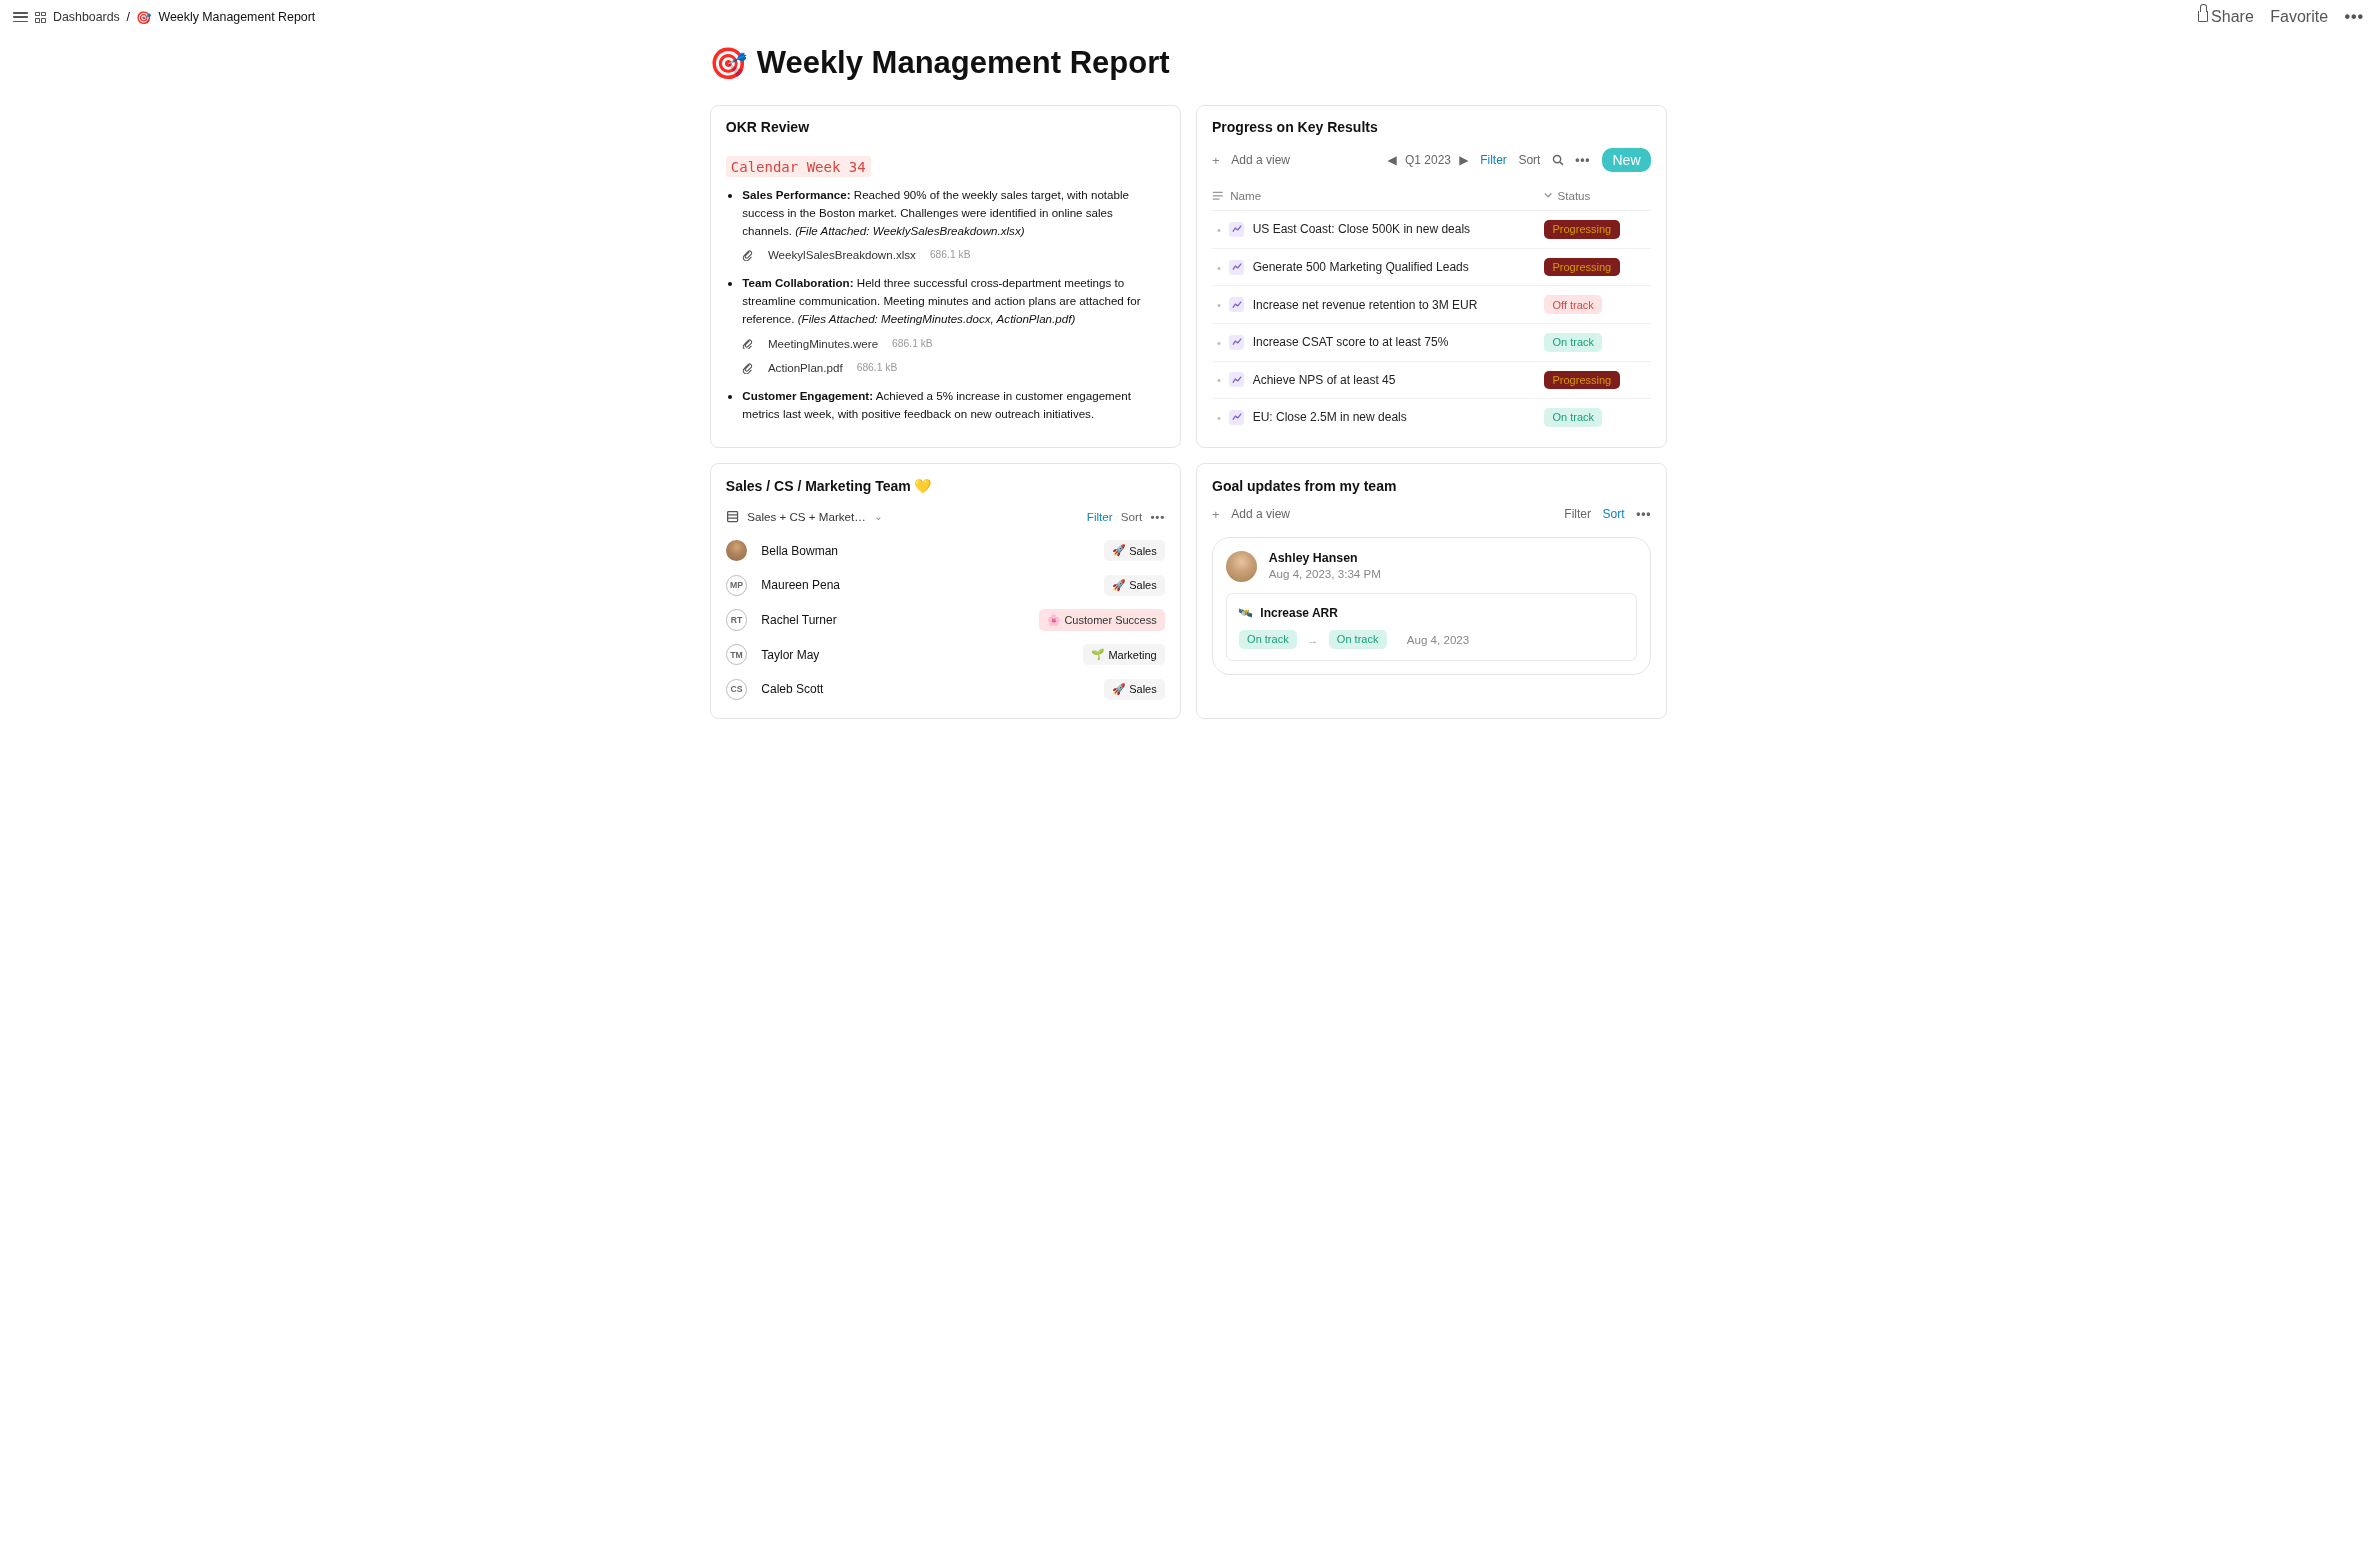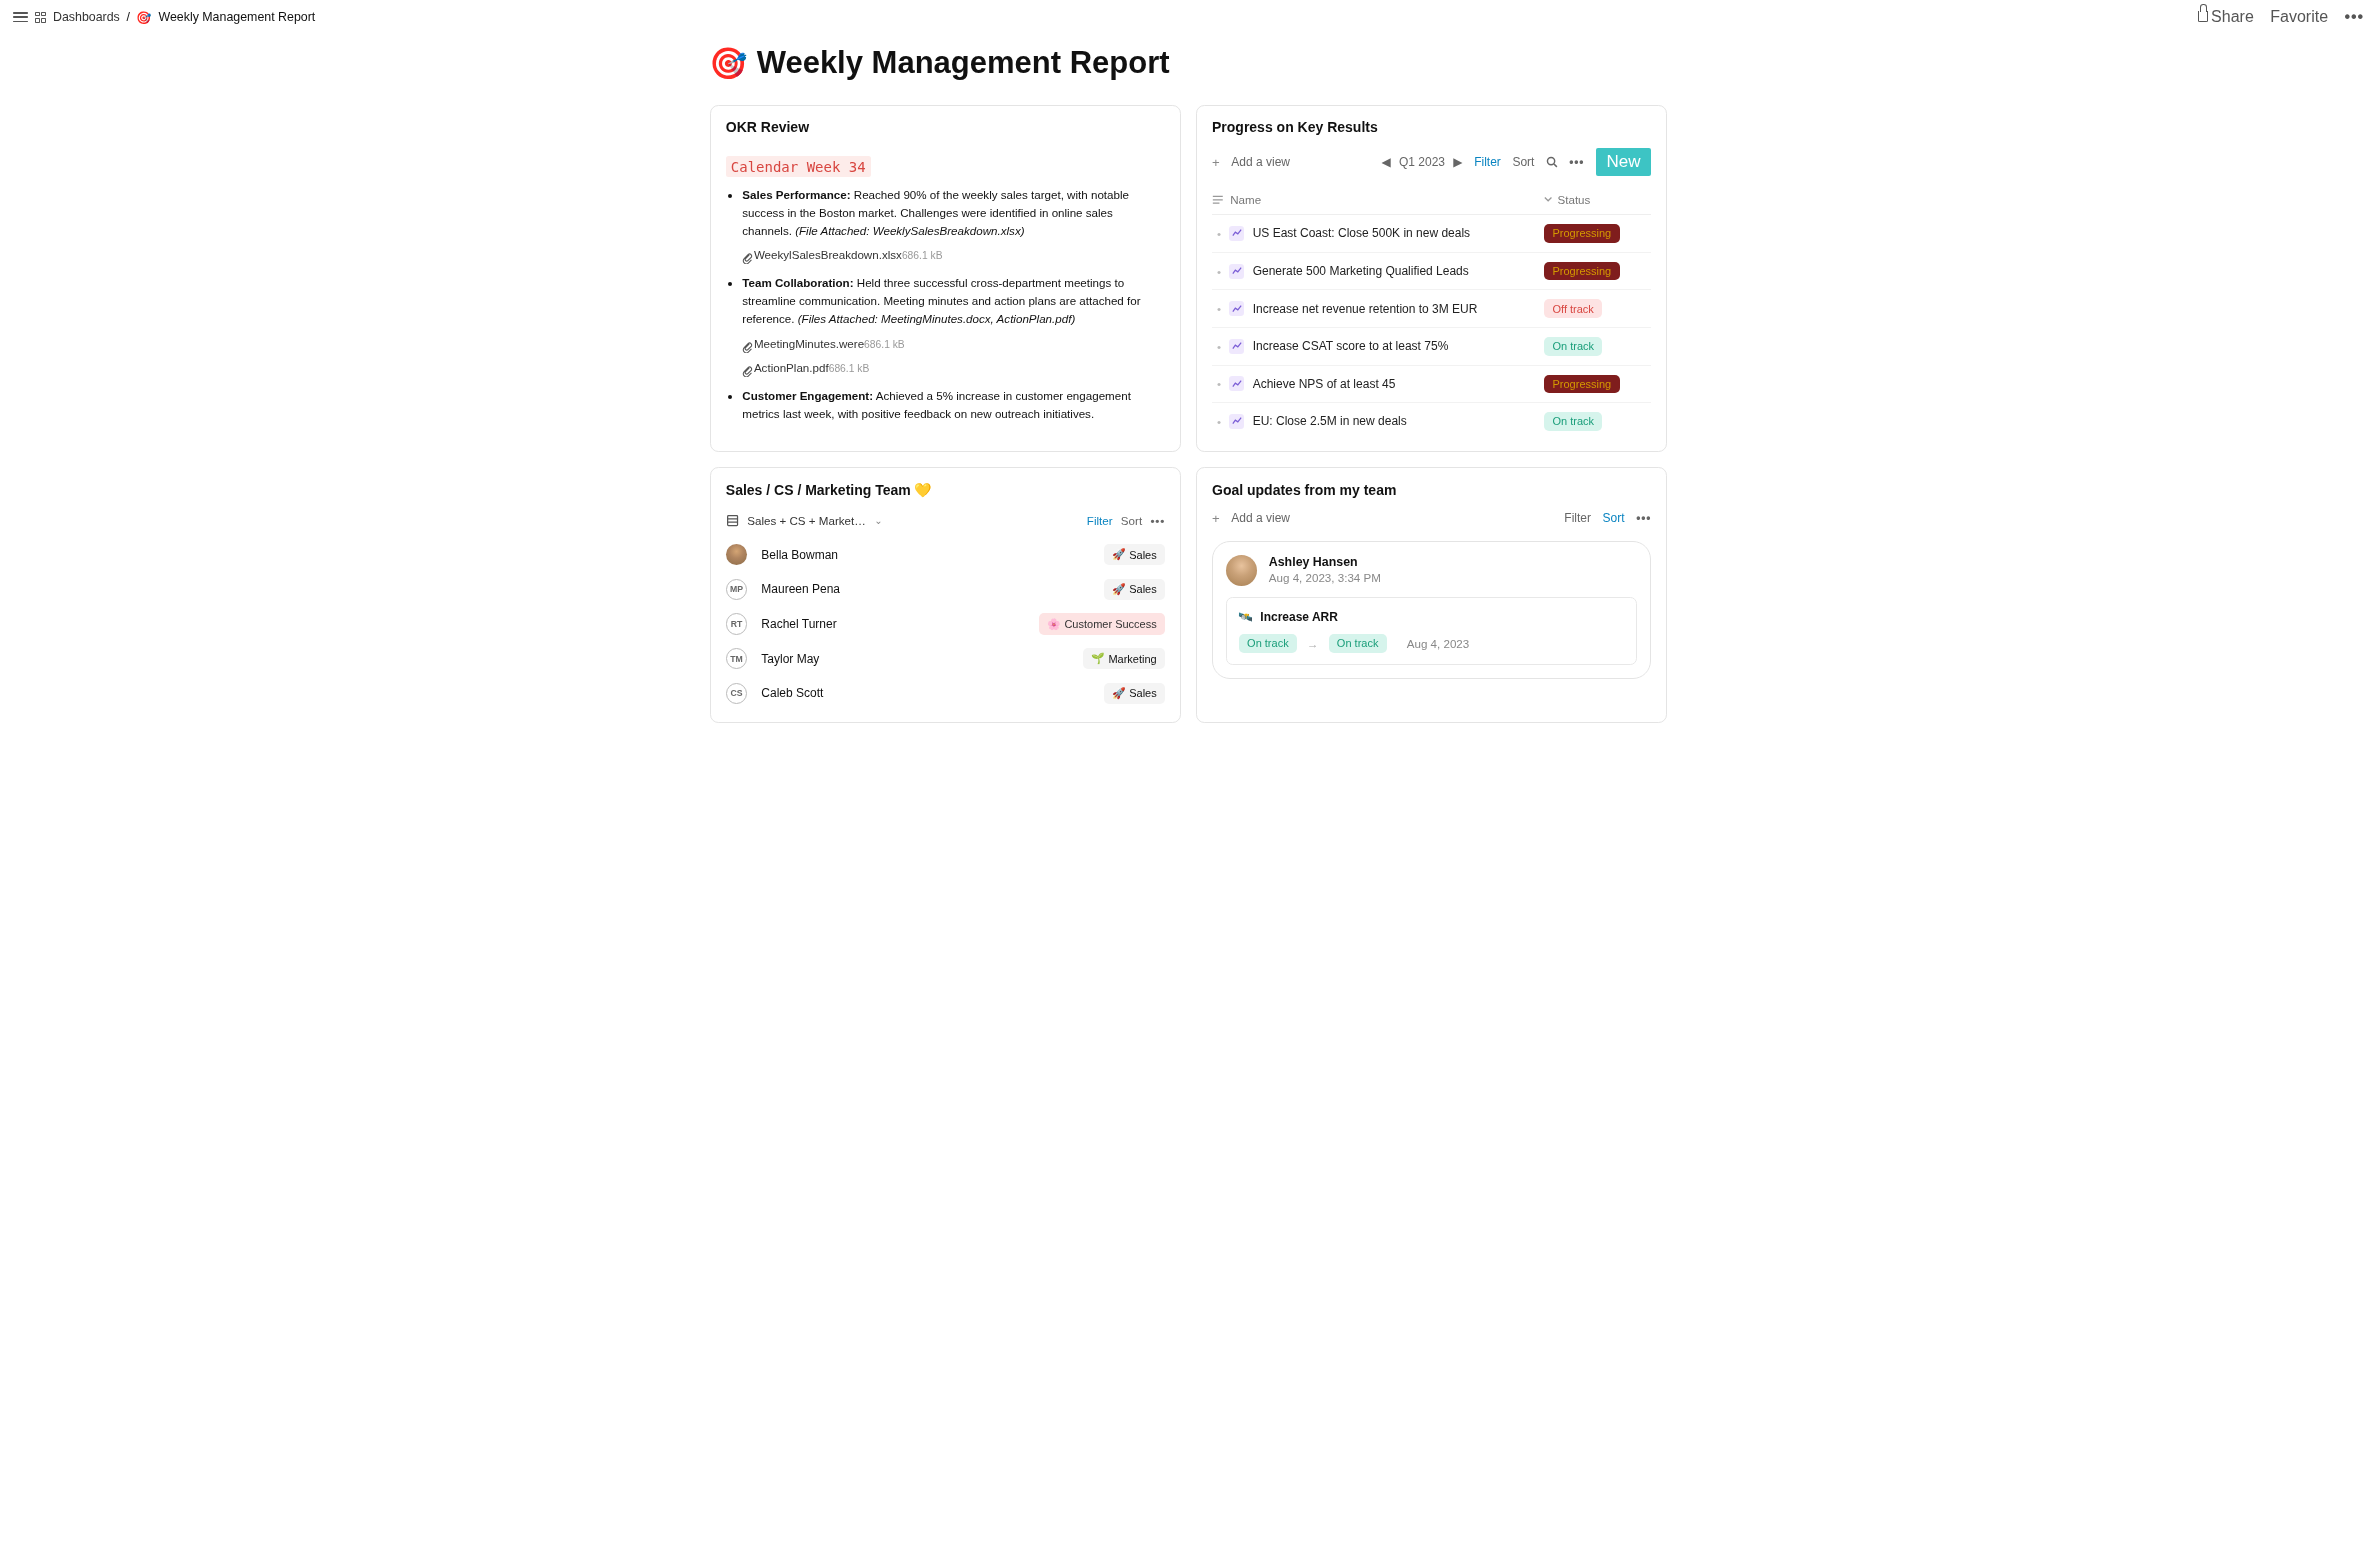--- a/index.html
+++ b/index.html
@@ -17,29 +17,29 @@
 .dots { letter-spacing:0.8px; font-weight:bold; }
 .page { max-width:974px; margin:0 auto; padding:10px 8.3px 25px; }
 .page-title { font-size:31px; font-weight:700; display:flex; align-items:center; gap:8.3px; margin-bottom:23px; }
 .cards { display:grid; grid-template-columns:1fr 1fr; gap:15px; }
 .card { border:0.8px solid #e4e4e4; border-radius:8.3px; background:#fff; overflow:hidden; }
 .card-header { padding:13.2px 15px 8.3px; font-size:14px; font-weight:600; }
 .card-body { padding:0 15px 11.6px; }
 .code-badge { display:inline-block; background:#fdecea; color:#d84640; font-family:ui-monospace,Menlo,monospace; padding:2.5px 5px; border-radius:2.5px; margin:13.2px 0 8.3px; font-size:14px; }
 .bullet-list { list-style:disc; padding-left:16.5px; }
 .bullet-list li { margin-bottom:10px; line-height:1.55; }
-.attach { display:flex; align-items:flex-end; gap:0; margin:6.6px 0 0 0; color:#333; }
+.attach { display:flex; align-items:center; gap:14px; margin:6.6px 0 0 0; color:#333; }
 .attach .size { color:#999; font-size:10.3px; }
 .clip-icon { width:11.6px; height:11.6px; }
 .toolbar { display:flex; align-items:center; gap:11.6px; padding:5px 0 8.3px; font-size:12px; color:#666; }
 .toolbar .plus { color:#888; font-size:13.2px; }
 .spacer { flex:1; }
 .link-blue { color:#0a84c1; }
 .q-nav { display:flex; align-items:center; gap:8.3px; }
-.new-btn { background:#3dc4c4; color:#fff; border-radius:2px; padding:4.1px 10.7px; font-size:17px; font-weight:500; }
+.new-btn { background:#3dc4c4; color:#fff; border-radius:10px; padding:4.1px 10.7px; font-size:14px; font-weight:500; }
 .search-icon { width:11.6px; height:11.6px; }
 .table-header { display:flex; padding:8.3px 0; border-bottom:0.8px solid #eee; color:#777; font-size:11.6px; }
 .col-name { flex:1; display:flex; align-items:center; gap:6.6px; }
 .col-status { width:107px; display:flex; align-items:center; gap:5px; }
 .kr-row { display:flex; align-items:center; padding:9px 0; border-bottom:0.8px solid #f2f2f2; }
 .kr-row:last-child { border-bottom:none; }
 .kr-bullet { color:#bbb; margin-right:8.3px; margin-left:5px; }
 .kr-icon { width:15px; height:15px; background:#efe8fd; border-radius:3.3px; margin-right:8.3px; display:flex; align-items:center; justify-content:center; }
 .kr-icon svg { stroke:#7b5dd6; }
 .kr-title { flex:1; font-size:12px; color:#222; font-weight:500; }

